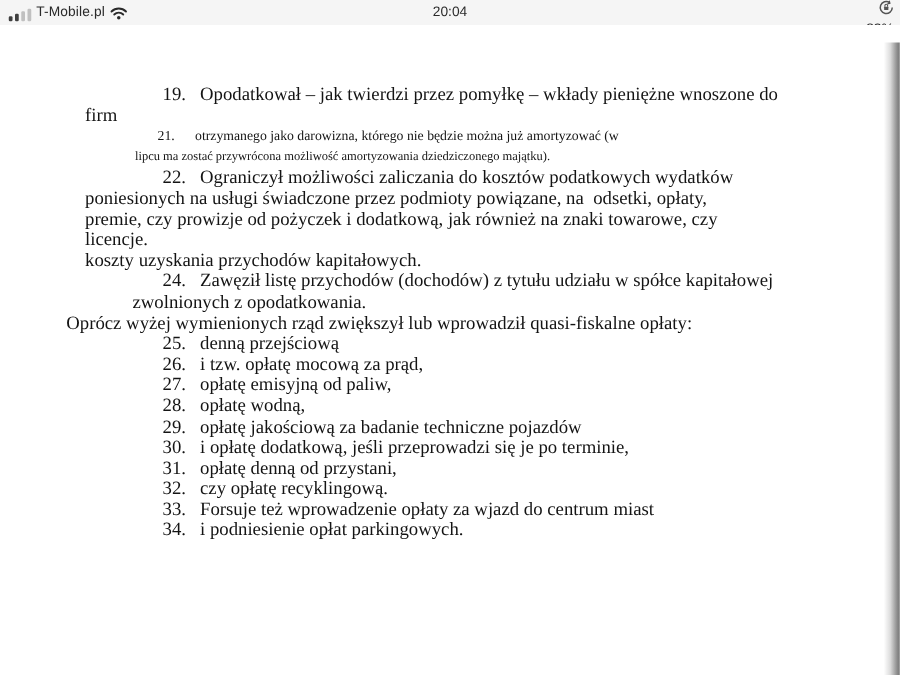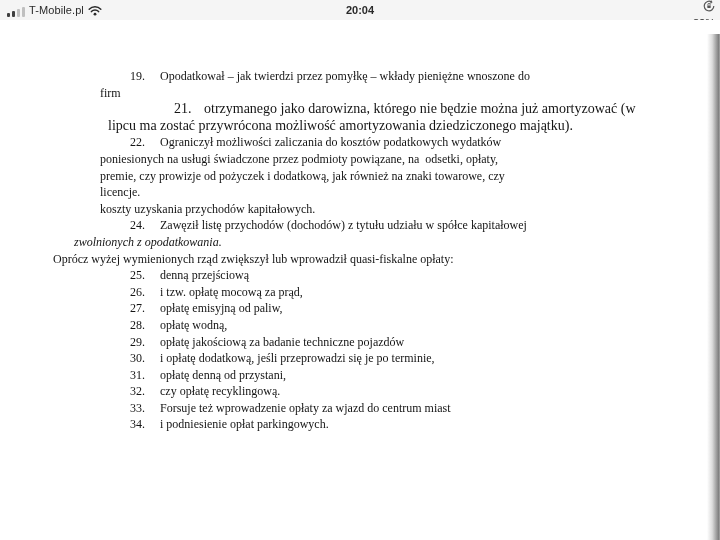--- a/index.html
+++ b/index.html
@@ -9,43 +9,43 @@
     font-family:"Liberation Serif", serif;
   }
   
   .statusbar{
     position:absolute;top:0;left:0;right:0;height:20px;
     background:#f5f5f5;
     font-family:"Liberation Sans", sans-serif;
     font-size:11px;color:#2a2a2a;
   }
   .sb-left{position:absolute;left:7px;top:0;height:20px;display:flex;align-items:center;gap:4px;}
-  .sb-center{position:absolute;left:0;right:0;top:0;height:20px;text-align:center;line-height:20px;font-weight:bold;}
+  .sb-center{position:absolute;left:0;right:0;top:0;height:20px;text-align:center;line-height:20px;font-weight:normal;}
   .sb-right{position:absolute;right:5px;top:0;height:20px;display:flex;align-items:flex-end;gap:5px;flex-direction:column;}
   .bars{display:flex;align-items:flex-end;gap:2px;height:11px;padding-top:2px;}
   .bar{width:3px;border-radius:1px;}
   .bar1{height:4px;}  .bar2{height:6px;}
   .bar3{height:8px;}  .bar4{height:10px;}
   .carrier{letter-spacing:0.1px;}
   .wifi-svg,.lock-svg{display:block;}
   .batt-wrap{display:flex;align-items:center;}
   .batt{position:relative;width:21px;height:10px;border:1px solid #8d8d8d;border-radius:2.5px;background:#f5f5f5;}
   .batt-fill{position:absolute;left:1px;top:1px;bottom:1px;width:14px;background:#2c2c2c;border-radius:1px;}
   .batt-cap{width:2px;height:4px;background:#8d8d8d;border-radius:0 2px 2px 0;margin-left:1px;}
   
   .page{position:absolute;top:20px;left:0;right:0;bottom:0;background:#ffffff;}
   .lines{position:absolute;top:48px;left:0;width:706px;}
-  .ln{height:16.6px;line-height:16.6px;font-size:12px;color:#141414;white-space:pre;}
+  .ln{height:16.6px;line-height:16.6px;font-size:15px;color:#141414;white-space:pre;}
   .t-num{padding-left:130px;}
   .t-num .no{display:inline-block;width:30px;}
-  .t-num-s{padding-left:126px;font-size:14px;margin-left:48px;}
+  .t-num-s{padding-left:126px;font-size:11px;}
   .t-num-s .no{display:inline-block;width:30px;}
-  .t-cont{padding-left:100px;}
-  .t-cont-s{padding-left:108px;font-size:14px;}
-  .t-cont2{padding-left:74px;font-style:italic;}
+  .t-cont{padding-left:68px;}
+  .t-cont-s{padding-left:108px;font-size:10px;}
+  .t-cont2{padding-left:106px;}
   .t-margin{padding-left:53px;font-family:Liberation Serif, serif;}
   
   .edge-shadow{
     position:absolute;top:14px;right:0;bottom:0;width:13px;
     background:linear-gradient(to right, rgba(255,255,255,0) 0%, #dcdcdc 40%, #9a9a9a 75%, #7f7f7f 90%, #ababab 100%);
   }
 </style>
 </head>
 <body>
 

